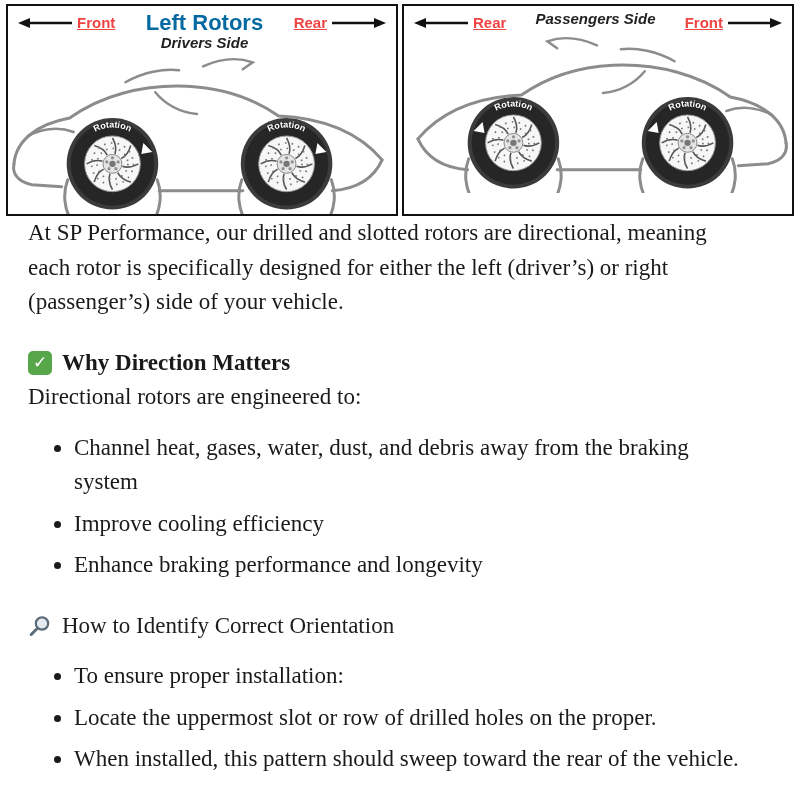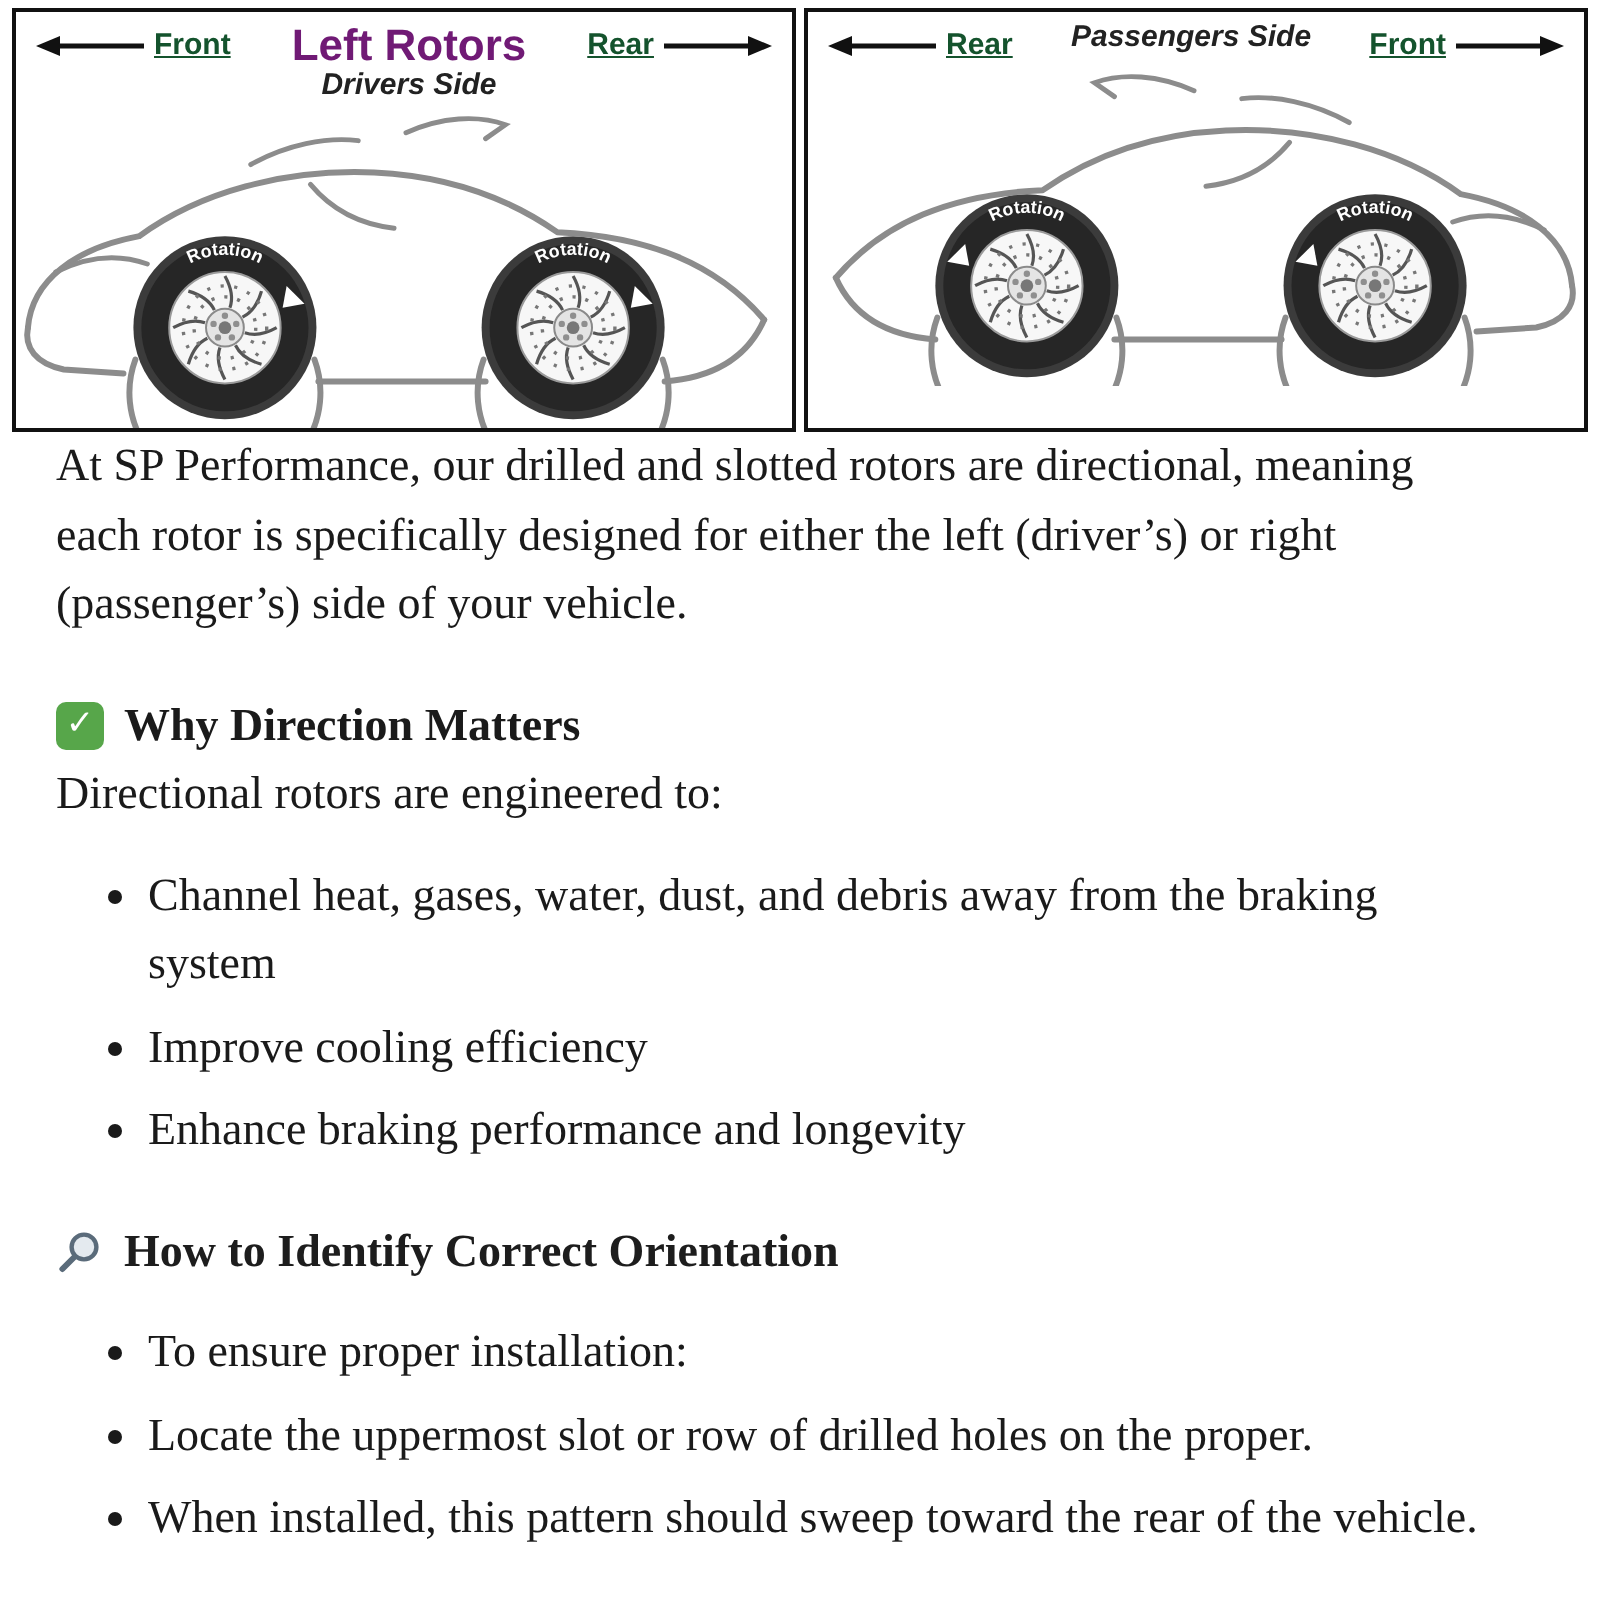--- a/index.html
+++ b/index.html
@@ -7,32 +7,32 @@
     width:800px; background:#ffffff; color:#1a1a1a;
     font-family:"Liberation Serif", serif;
   }
   .page { width:800px; padding:4px 6px 20px 6px; }
 
   
   .diagram { display:flex; gap:4px; }
   .panel { flex:1; border:2px solid #111; background:#fff; height:212px; overflow:hidden; }
   .panel-header { display:flex; align-items:flex-start; justify-content:space-between; padding:5px 8px 0 8px; font-family:"Liberation Sans", sans-serif; }
   .dir { display:flex; align-items:center; gap:3px; margin-top:3px; }
-  .dir-label { font-weight:bold; font-size:15px; text-decoration:underline; color:#14532d; }
+  .dir-label { font-weight:bold; font-size:15px; text-decoration:underline; color:#ef4444; }
   .titles { text-align:center; line-height:1.1; }
-  .panel-title { font-weight:bold; font-size:22px; color:#701a75; }
+  .panel-title { font-weight:bold; font-size:22px; color:#0369a1; }
   .panel-subtitle { font-weight:bold; font-style:italic; font-size:15px; color:#222; }
   .car-svg { display:block; width:100%; height:162px; }
 
   
   .content { max-width:770px; padding:0 22px; font-size:23px; line-height:1.5; }
   .intro { }
   .section-heading { display:flex; align-items:center; gap:10px; margin-top:26px; font-size:23px; }
   .section-heading.bold .heading-text { font-weight:bold; }
-  .section-heading.normal .heading-text { font-weight:bold; color:#1d1d1d; }
+  .section-heading.normal .heading-text { font-weight:normal; color:#1d1d1d; }
   .check-box { width:24px; height:24px; border-radius:5px; background:#57A64A; display:inline-flex; align-items:center; justify-content:center; flex:0 0 auto; }
   .check-box span { color:#fff; font-size:17px; font-weight:bold; font-family:"DejaVu Sans", sans-serif; line-height:1; }
   .lead { }
   ul.bullets { margin-top:16px; margin-bottom:4px; padding-left:46px; list-style:disc; }
   ul.bullets li { margin-bottom:7px; }
   .mag-svg { flex:0 0 auto; }
 </style>
 </head>
 <body>
 

